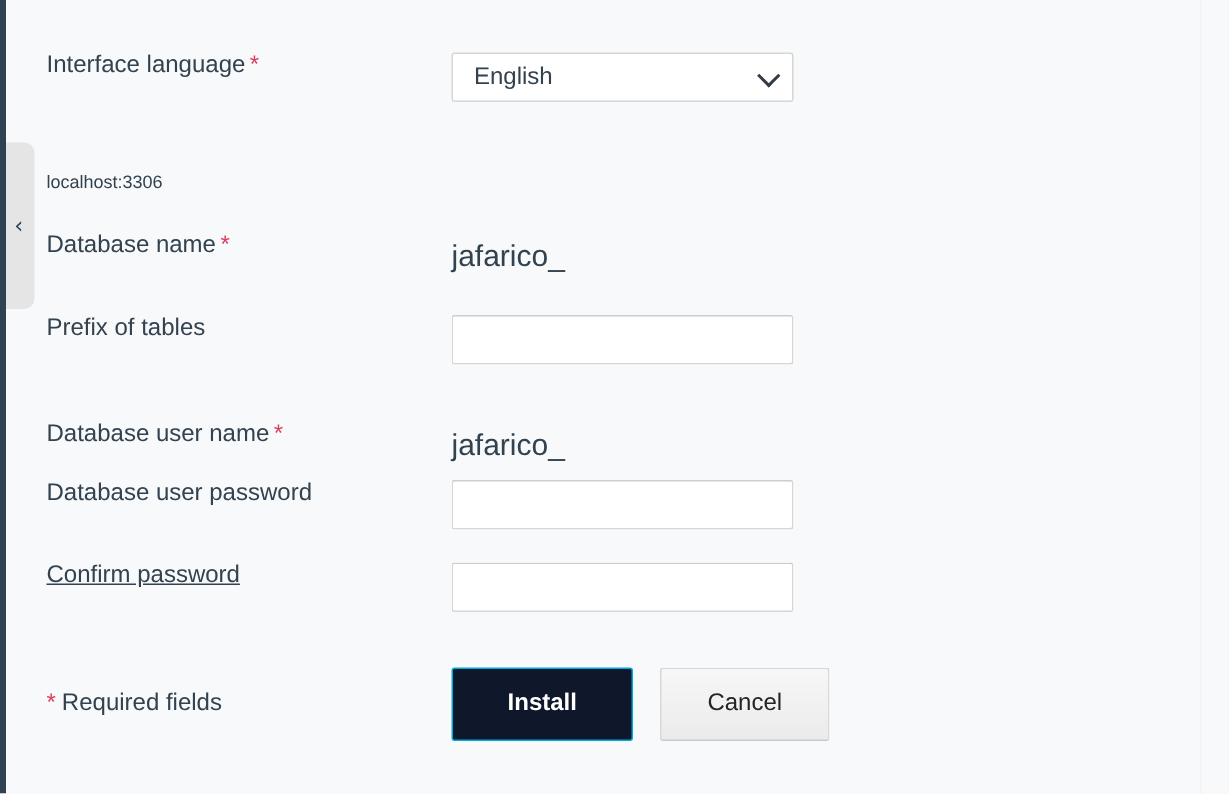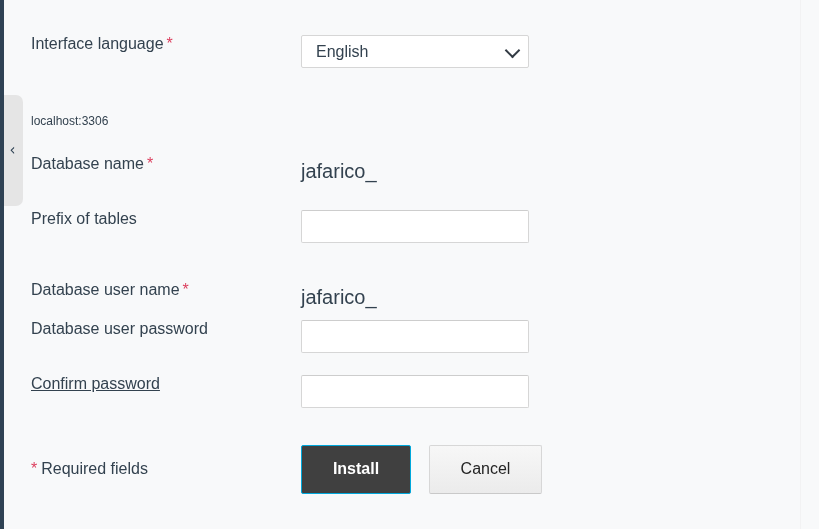--- a/index.html
+++ b/index.html
@@ -181,22 +181,22 @@
   button.btn {
     box-sizing: border-box;
     font-family: "Liberation Sans", sans-serif;
     font-size: 16px;
     border-radius: 2px;
     cursor: pointer;
     height: 49px;
     outline: none;
   }
   #install-button {
-    width: 110px;
-    background: #404040;
+    width: 121px;
+    background: #0f172a;
     color: #ffffff;
     border: 1px solid #00a8dc;
     font-weight: bold;
   }
   #cancel-button {
     width: 113px;
     margin-left: 18px;
     background: linear-gradient(to bottom, #f7f7f7 0%, #ebebeb 100%);
     color: #242424;
     border: 1px solid #d7d7d7;

